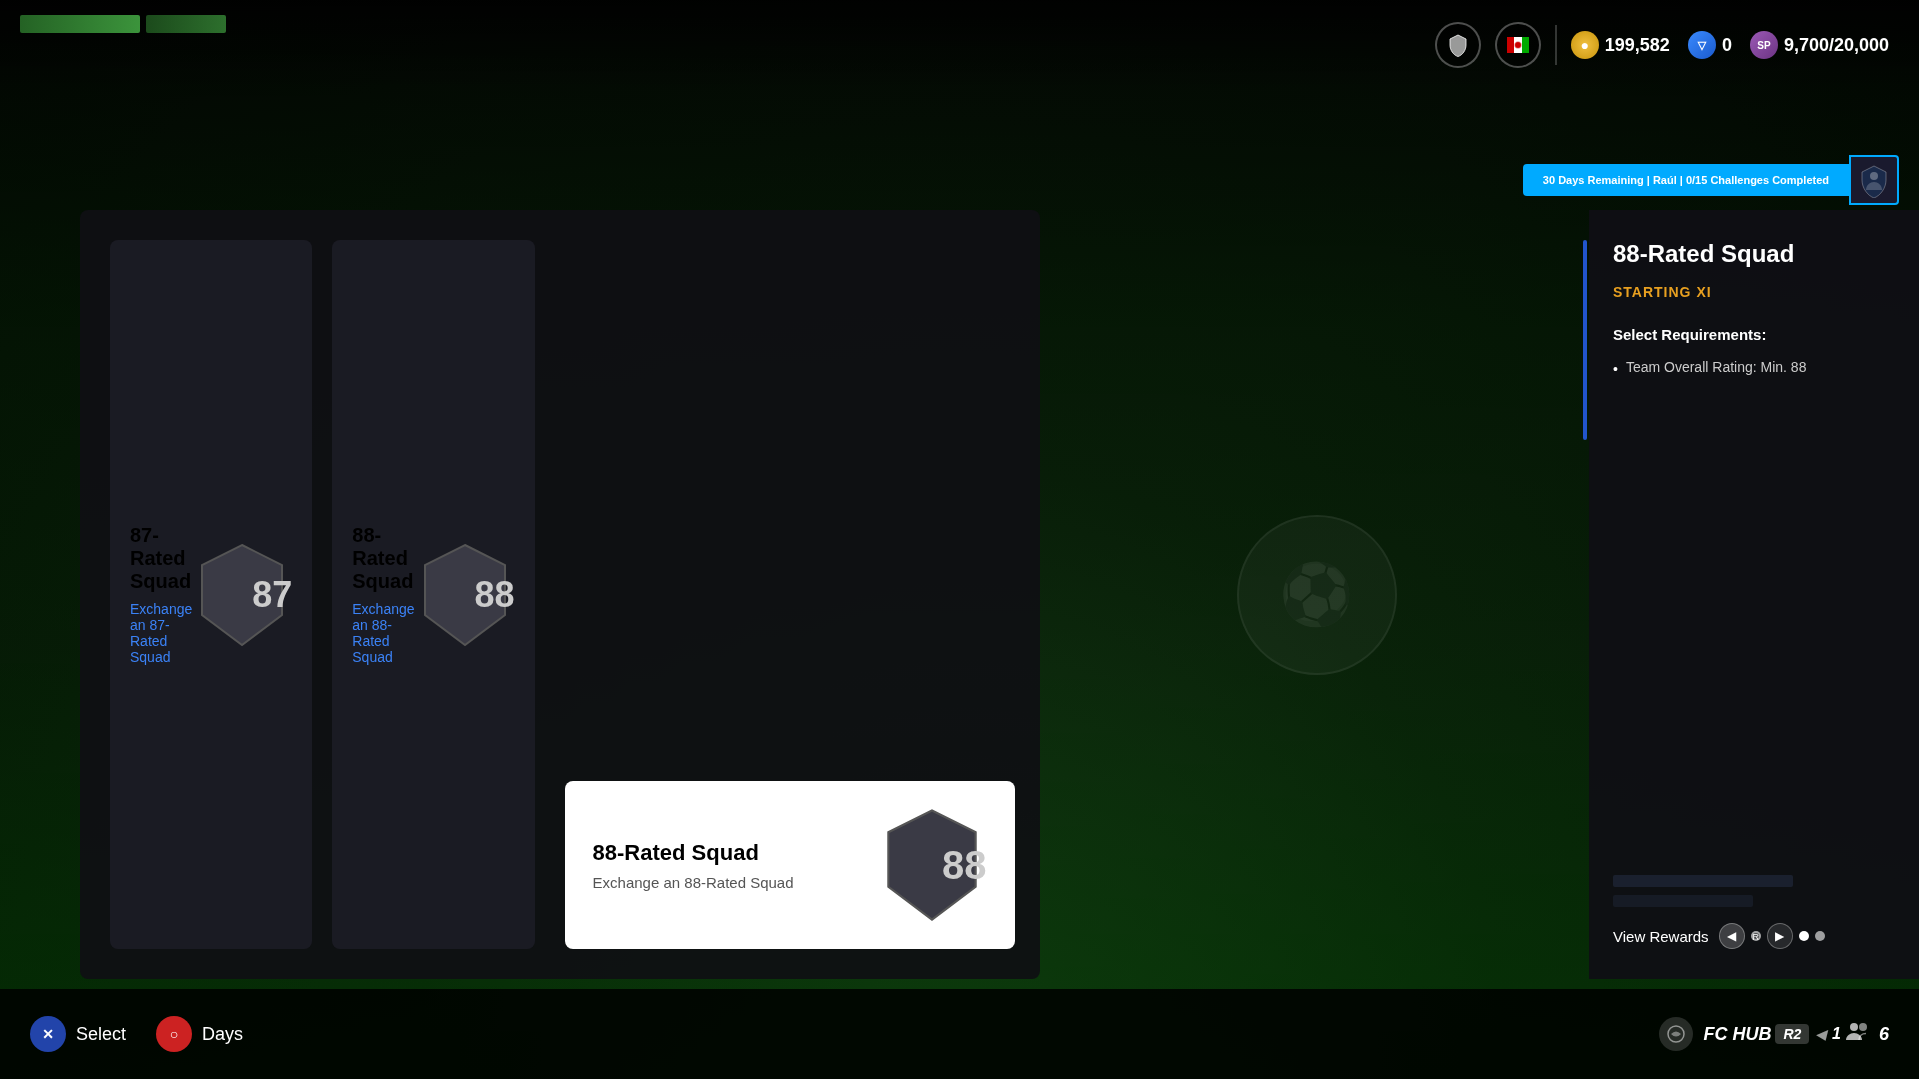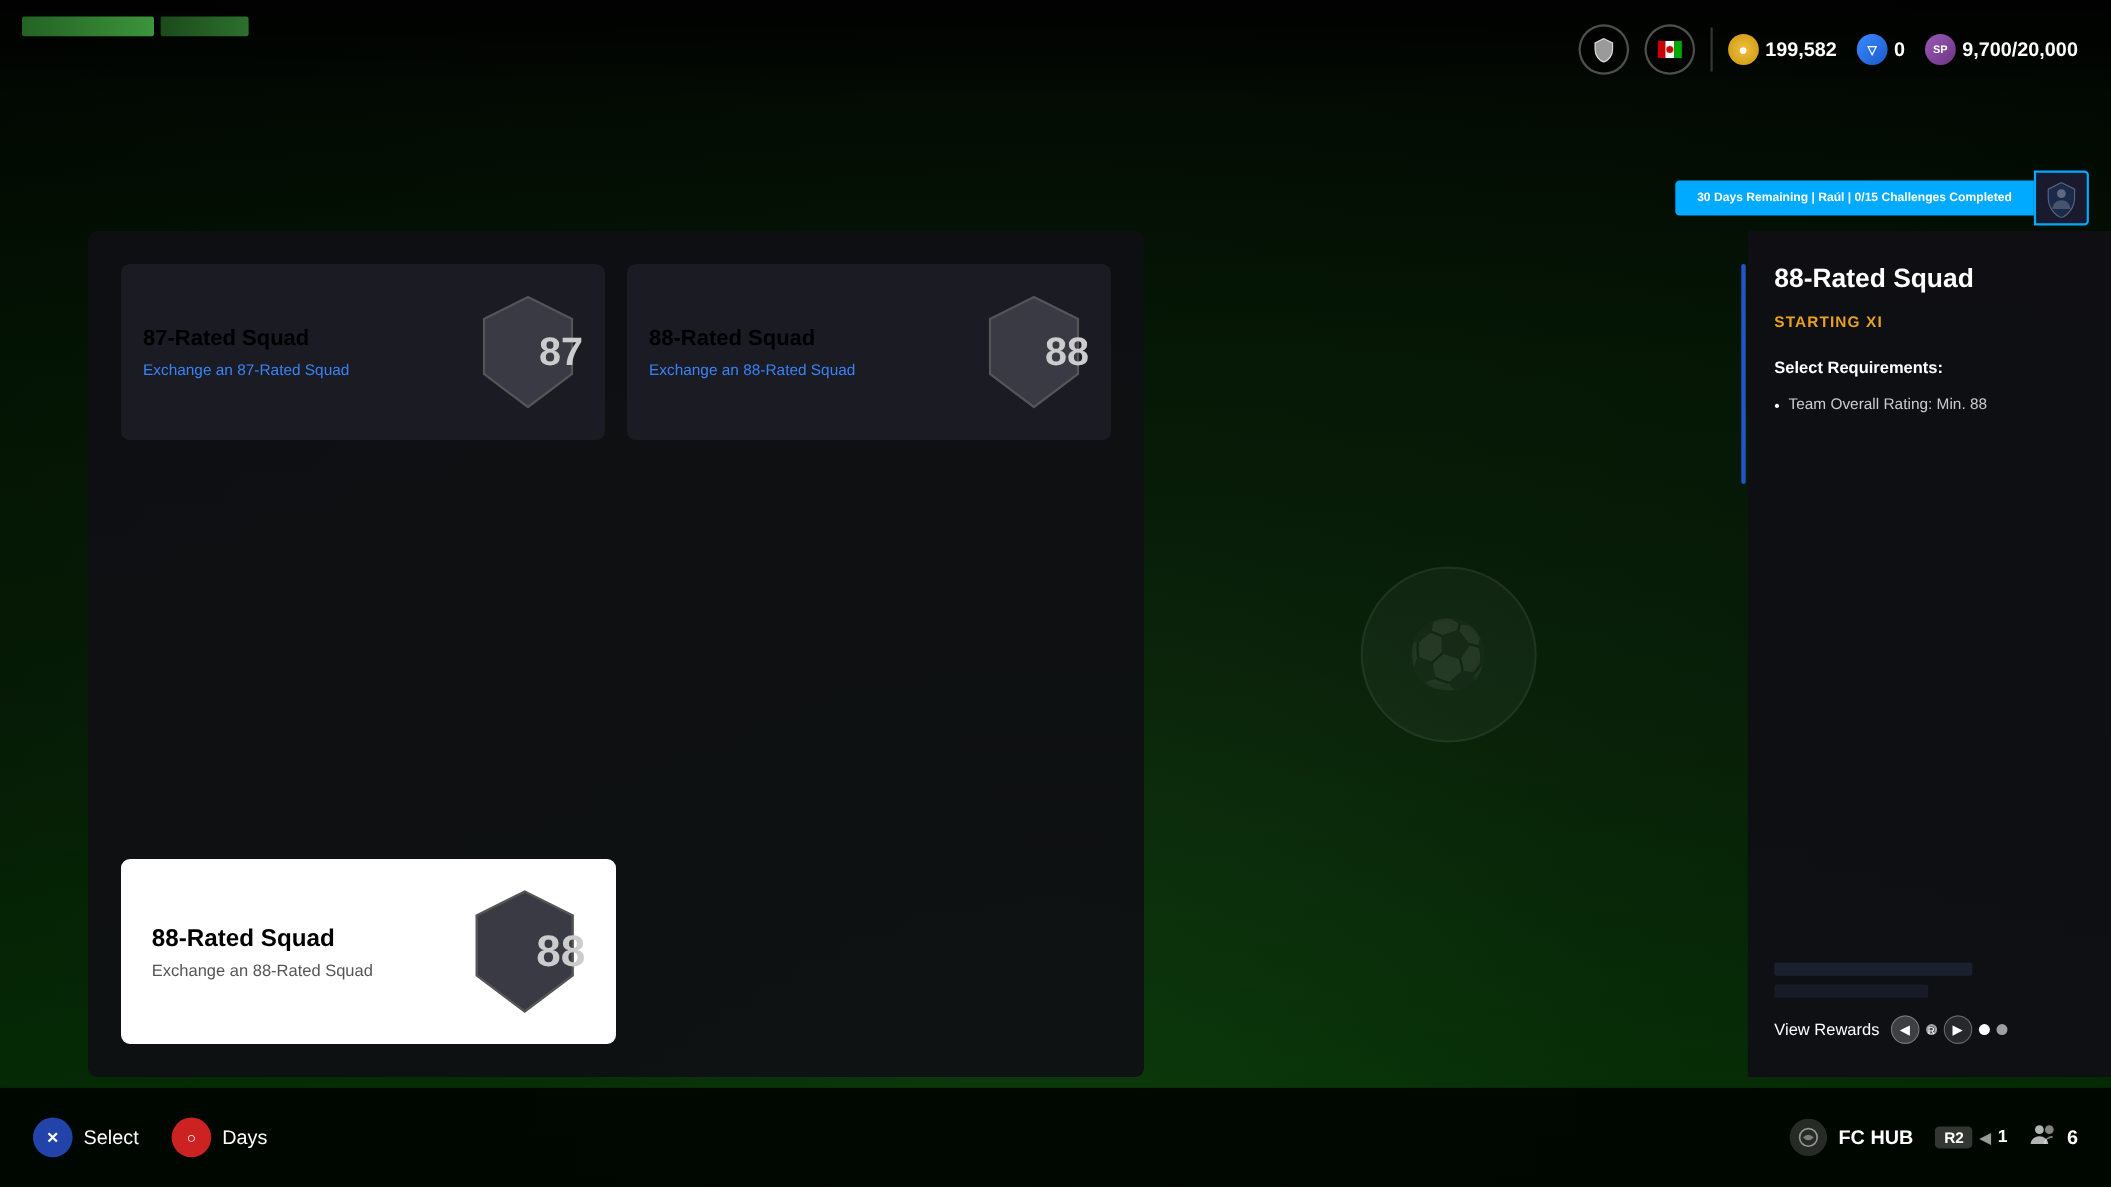--- a/index.html
+++ b/index.html
@@ -160,21 +160,20 @@
     .main-panel {
       position: absolute;
       top: 210px;
       left: 80px;
       width: 960px;
       bottom: 100px;
       background: rgba(15, 15, 20, 0.92);
       border-radius: 8px;
       z-index: 5;
       display: flex;
-      flex-direction: column;
       padding: 30px;
       gap: 30px;
     }
 
     .cards-grid {
       display: grid;
       grid-template-columns: 1fr 1fr;
       gap: 20px;
     }
 
@@ -406,21 +405,22 @@
     }
 
     .btn-o {
       background: #cc2222;
       color: #fff;
     }
 
     .bottom-right {
       display: flex;
       align-items: center;
-      gap: 20px;
+      gap: 4px;
+      font-style: italic;
     }
 
     .fc-hub {
       display: flex;
       align-items: center;
       gap: 10px;
       color: #fff;
       font-size: 18px;
       font-weight: bold;
     }

